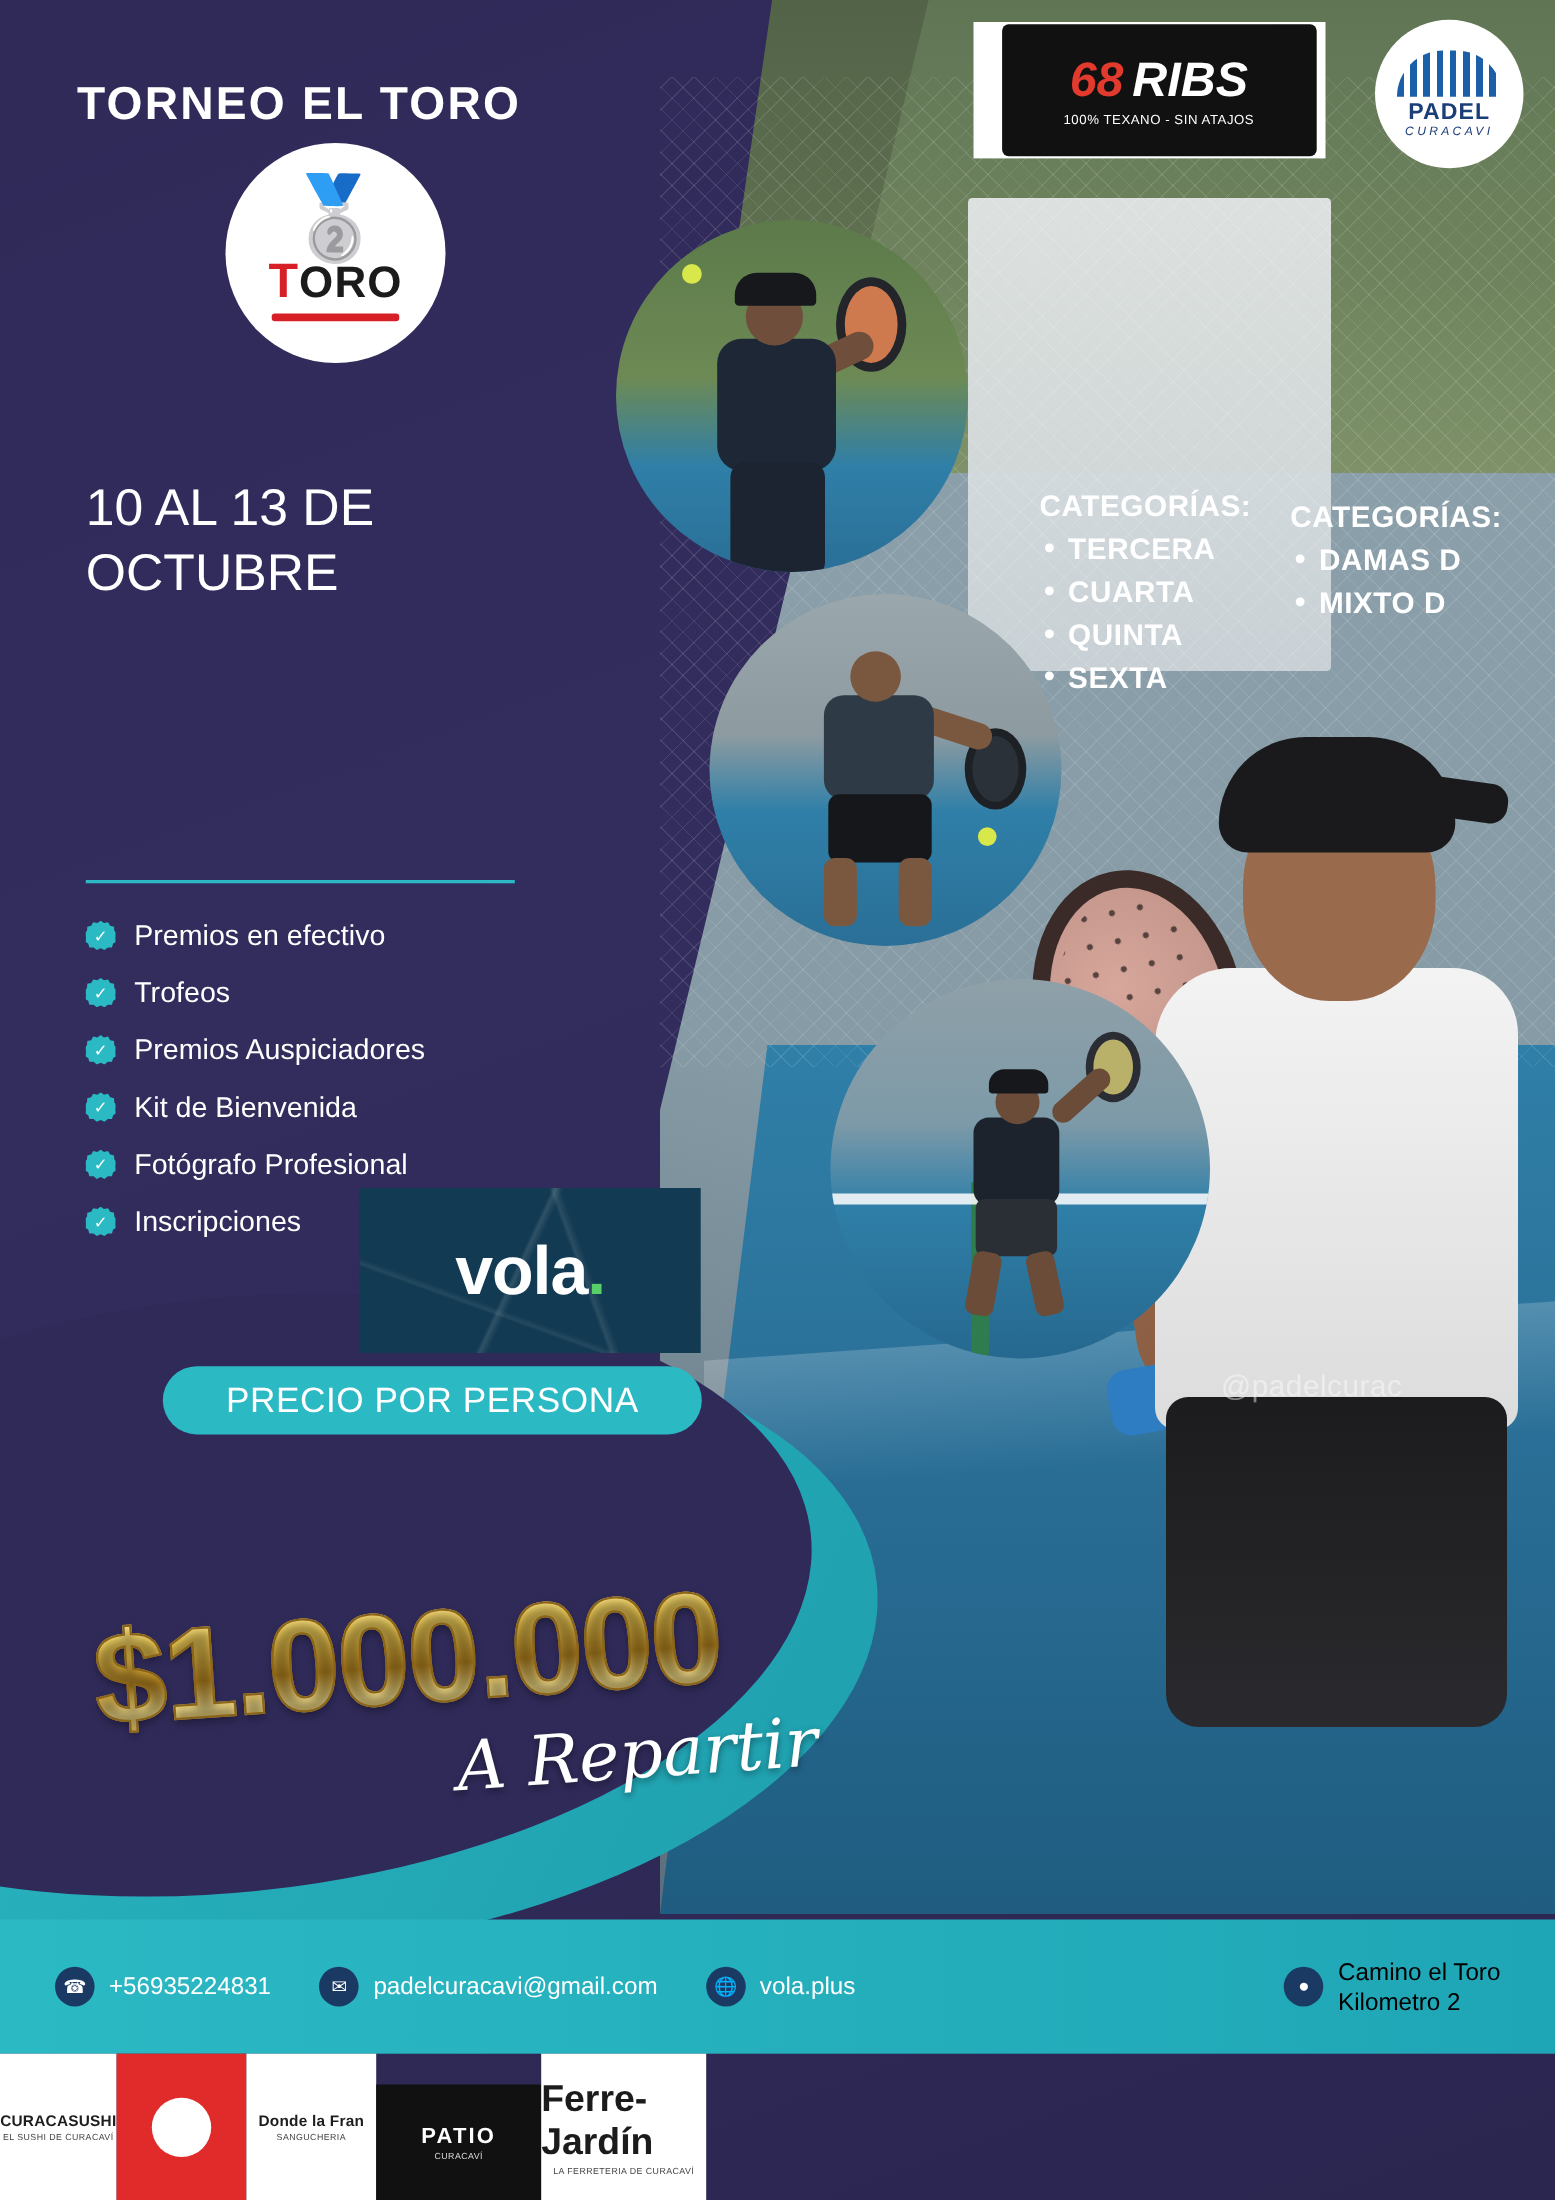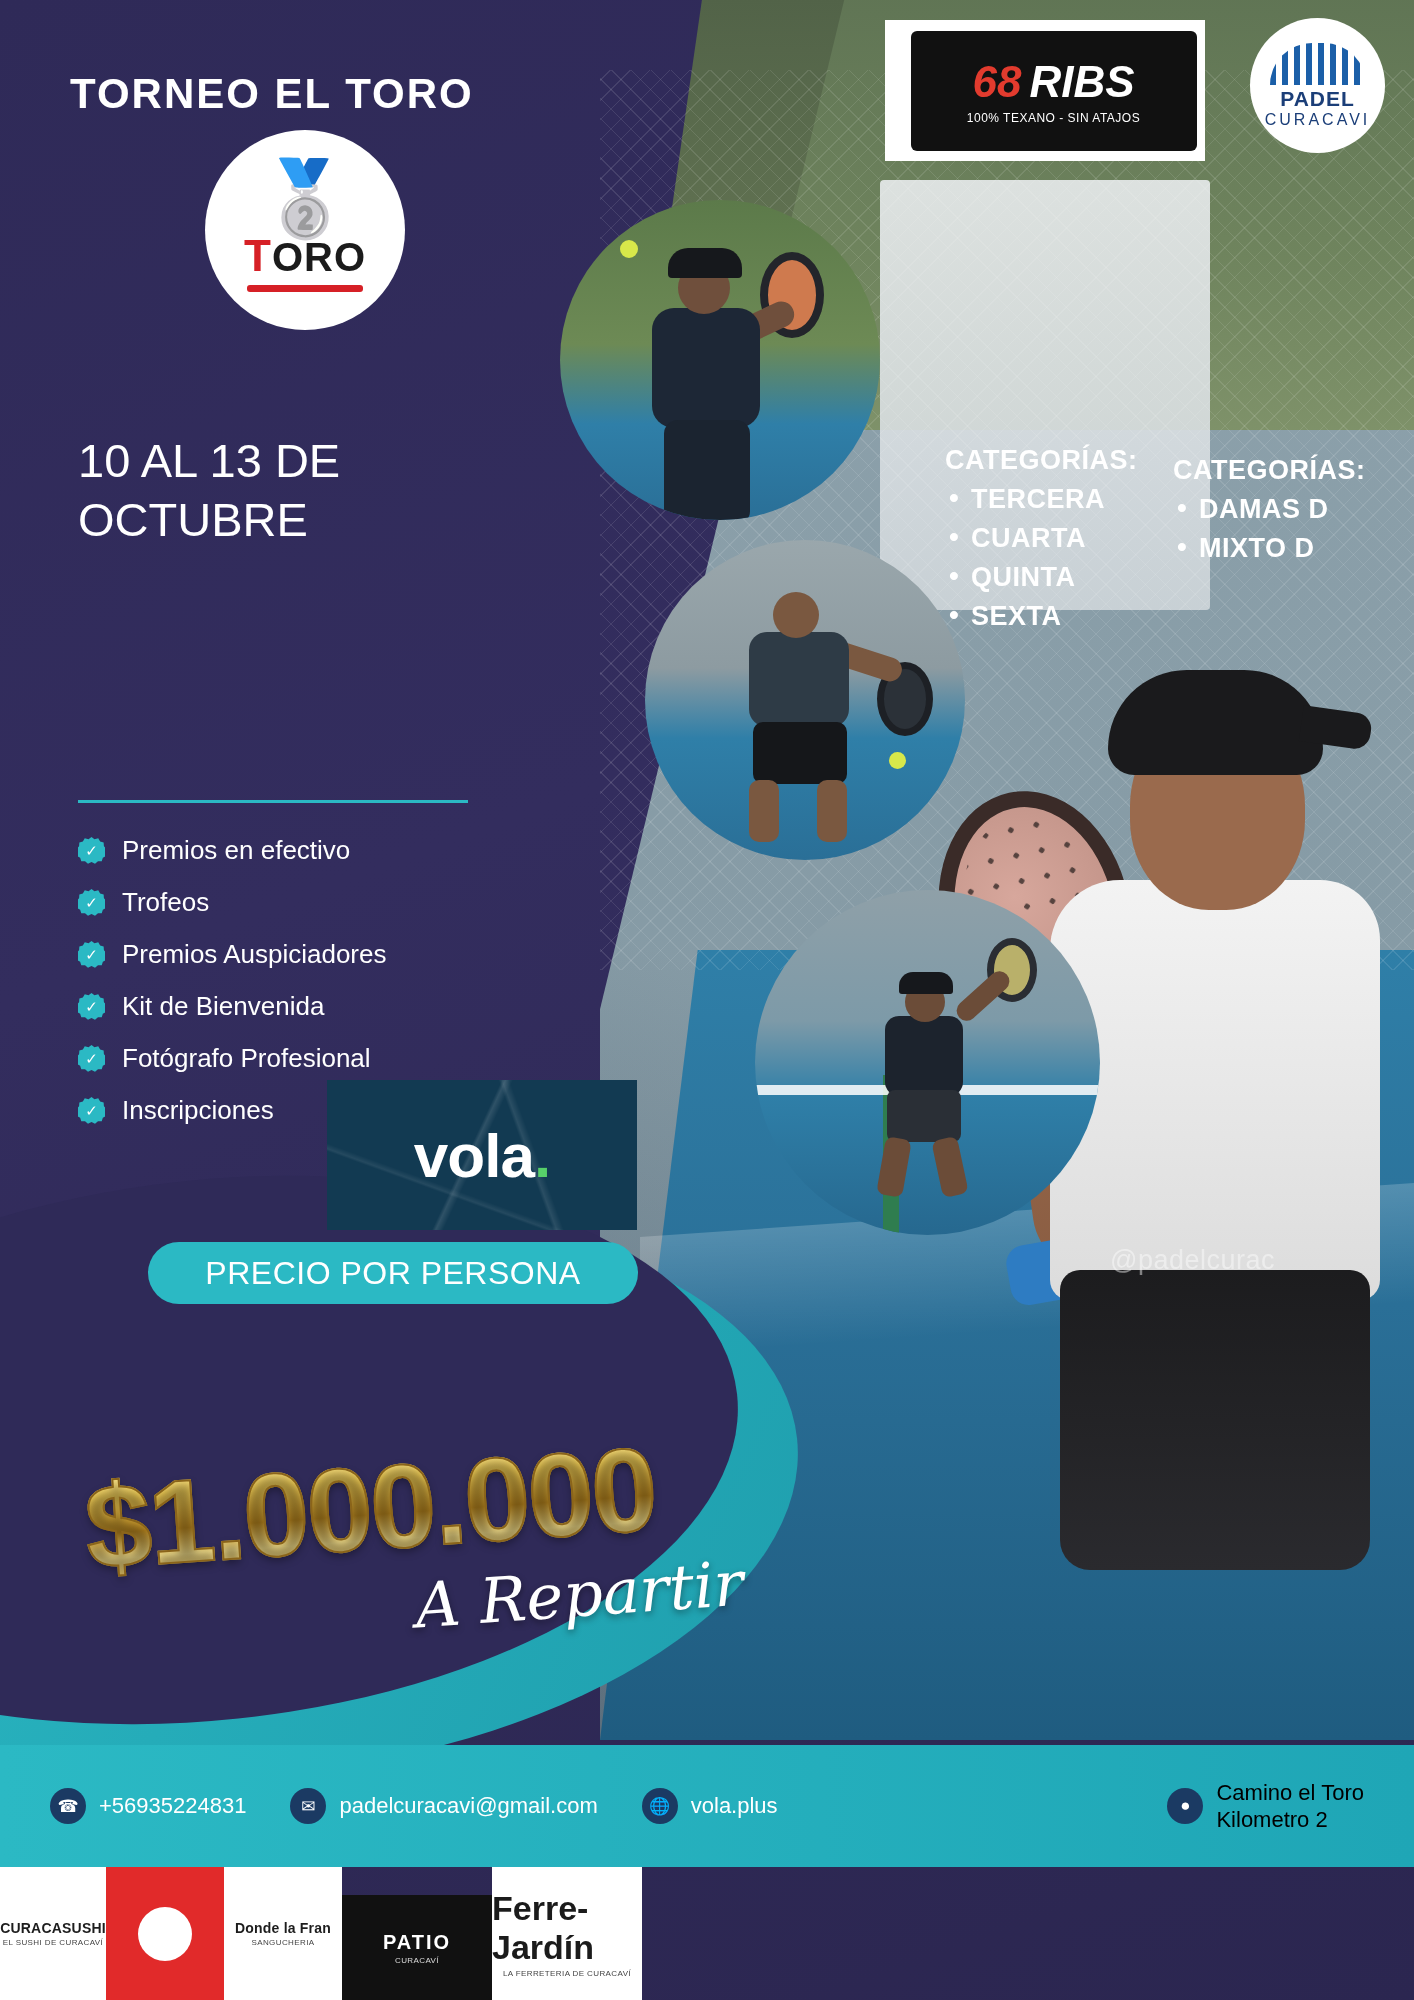--- a/index.html
+++ b/index.html
@@ -243,21 +243,21 @@
     display: inline-block;
     text-shadow: 0 4px 8px rgba(0,0,0,.35);
   }
   .prize-sub {
     font-size: 62px; color: #fff; font-style: italic; font-family: "DejaVu Serif", serif;
     transform: rotate(-4deg); display: inline-block; margin-left: 330px; margin-top: -18px;
     text-shadow: 0 3px 7px rgba(0,0,0,.4);
   }
   
   .ribs {
-    position: absolute; left: 885px; top: 20px; width: 320px; height: 141px;
+    position: absolute; left: 885px; top: 20px; width: 320px; height: 124px;
     background: #fff; display: flex; align-items: center; justify-content: center; padding-left: 17px;
   }
   .ribs-inner {
     width: 286px; height: 120px; background: #111; border-radius: 6px;
     display: flex; flex-direction: column; align-items: center; justify-content: center;
     position: relative;
   }
   .ribs-top { display: flex; align-items: center; }
   .ribs-68 { color: #e23b2e; font-size: 44px; font-weight: 900; font-style: italic; }
   .ribs-word { color: #fff; font-size: 44px; font-weight: 900; font-style: italic; margin-left: 8px; }
@@ -266,21 +266,21 @@
     position: absolute; left: 1250px; top: 18px; width: 135px; height: 135px;
     background: #fff; border-radius: 50%;
     display: flex; flex-direction: column; align-items: center; justify-content: center;
   }
   .padel-logo .arc {
     width: 96px; height: 42px; border-radius: 50px 50px 0 0;
     background: repeating-linear-gradient(90deg,#1b5fa8 0 6px, #fff 6px 12px);
     margin-bottom: 2px;
   }
   .padel-logo .nm { font-size: 21px; font-weight: 900; color: #1b3e78; letter-spacing: 1px; }
-  .padel-logo .sub { font-size: 16px; color: #1b3e78; letter-spacing: 3px; }
+  .padel-logo .sub { font-size: 11px; color: #1b3e78; letter-spacing: 3px; font-style: italic; }
   
   .contact {
     position: absolute; left: 0; top: 1745px; width: 1414px; height: 122px;
     background: linear-gradient(90deg,#2bb9c4,#1fa6b6);
     display: flex; align-items: center; padding: 0 50px;
   }
   .c-item { display: flex; align-items: center; margin-right: 44px; color: #fff; font-size: 22px; }
   .c-ico {
     width: 36px; height: 36px; border-radius: 50%; background: #1b3a63; color: #fff;
     display: flex; align-items: center; justify-content: center; margin-right: 13px; font-size: 17px;

